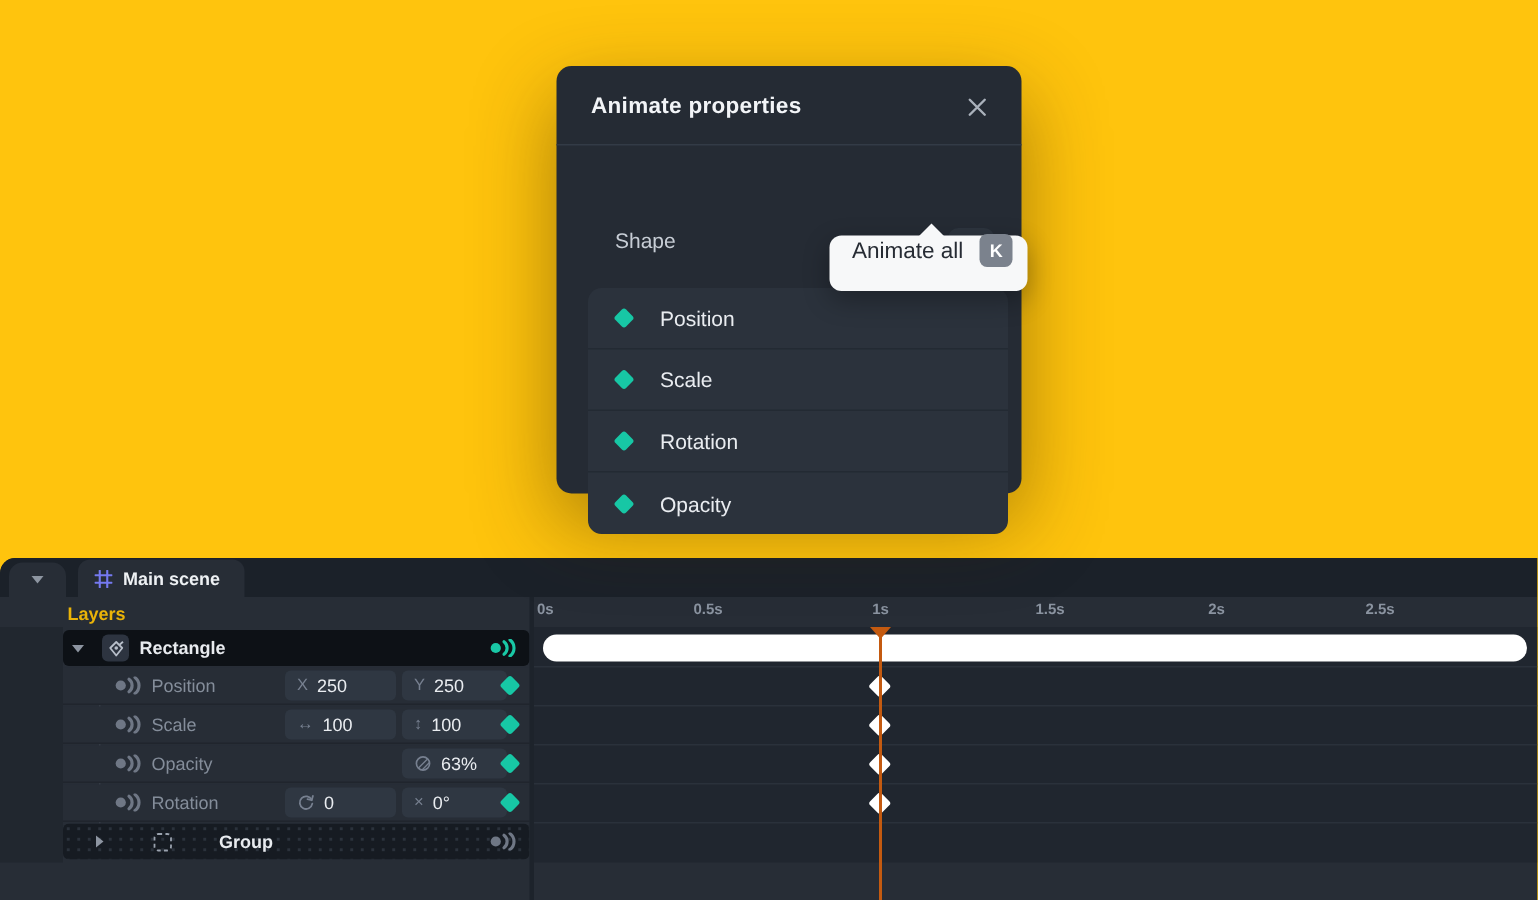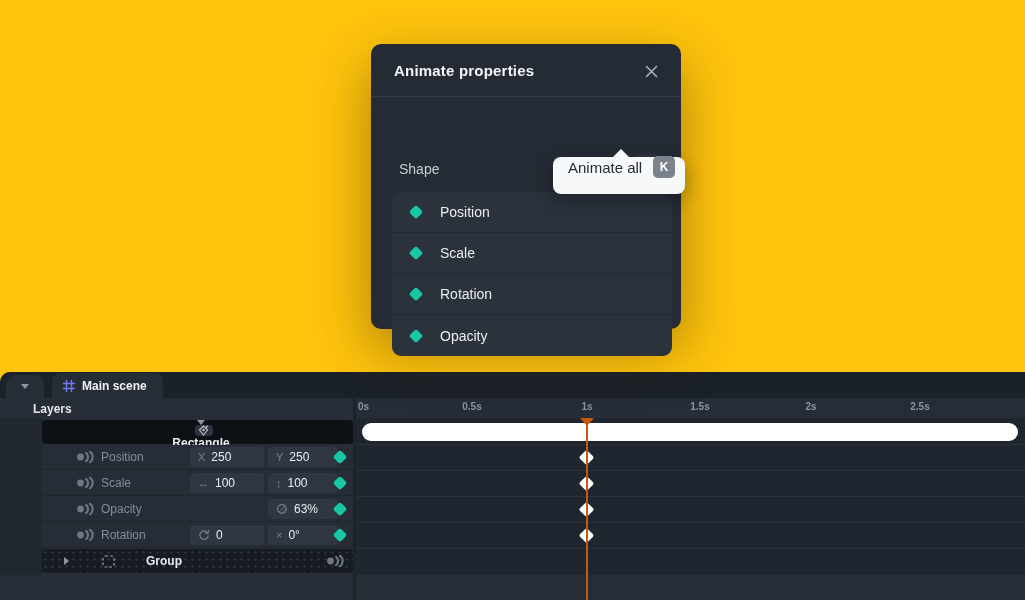--- a/index.html
+++ b/index.html
@@ -8,22 +8,22 @@
 
   
   .modal { position:absolute; left:347px; top:44px; width:310px; height:285px;
            background:#252b34; border-radius:10px; box-shadow:0 20px 55px rgba(60,40,0,.45);
            z-index:5;margin-left:24px; }
   .modal-header { position:absolute; left:0; top:0; right:0; height:53px;
                   border-bottom:1px solid #333b46; display:flex; align-items:center; }
   .modal-title { margin-left:23px; font-size:15px; font-weight:700; color:#f2f4f7; letter-spacing:.2px; }
   .modal-close { position:absolute; right:18px; top:15px; width:24px; height:24px;
                  display:flex; align-items:center; justify-content:center; cursor:pointer; }
-  .section-row { position:absolute; left:28px; right:18px; top:108px; height:34px;
-                 display:flex; align-items:center; justify-content:space-between; }
+  .section-row { position:absolute; left:39px; right:18px; top:108px; height:34px;
+                 display:flex; align-items:flex-start; justify-content:space-between; }
   .section-label { font-size:14px; color:#c7cdd5; }
   .animate-all-btn { width:31px; height:31px; background:#2d343e; border-radius:7px;
                      display:flex; align-items:center; justify-content:center; cursor:pointer; }
   .prop-list { position:absolute; left:21px; top:148px; width:280px; border-radius:9px;
                overflow:hidden; background:#2b323c; }
   .prop-item { height:41px; display:flex; align-items:center; border-bottom:1px solid #232a33; }
   .prop-item:last-child { border-bottom:none; }
   .modal-diamond { width:10px; height:10px; background:#17c7a5; border-radius:2px;
                    transform:rotate(45deg); margin-left:19px; flex:0 0 auto; }
   .prop-item-label { margin-left:19px; font-size:14px; color:#e9ecf0; }
@@ -50,28 +50,28 @@
                   cursor:pointer; }
   .scene-tab { position:absolute; left:52px; top:1px; width:111px; height:25px; background:#272d36;
                border-radius:8px 8px 0 0; display:flex; align-items:center; gap:7px;
                padding-left:11px; cursor:pointer; }
   .scene-tab-label { font-size:12px; font-weight:700; color:#eef1f4; }
   .chevron-down { width:0; height:0; border-left:4px solid transparent; border-right:4px solid transparent;
                   border-top:5px solid #8d95a1; }
   .chevron-right { width:0; height:0; border-top:4px solid transparent; border-bottom:4px solid transparent;
                    border-left:5px solid #8d95a1; }
 
-  .layers-header { position:absolute; left:33px; top:30px; font-size:12px; font-weight:700; color:#e5e5e5; }
+  .layers-header { position:absolute; left:45px; top:30px; font-size:12px; font-weight:700; color:#eab308; }
   .gutter { position:absolute; left:0; top:46px; width:42px; height:157px; background:#21272f; }
   .col-divider { position:absolute; left:353px; top:26px; width:3px; bottom:0; background:#1d232b; }
 
   
   .lrow { position:absolute; left:42px; width:311px; height:25px; display:flex; align-items:center; }
   .lrow.layer { border-radius:4px; }
-  .row-rect { top:48px; height:24px; background:#0d1116;flex-direction:column; }
+  .row-rect { top:48px; height:24px; background:#0d1116; }
   .row-prop { background:#272d36; border-bottom:1px solid #20252d; }
   .row-group { top:177px; height:24px; background:#161b22;
      background-image:radial-gradient(#2b323c 1px, transparent 1.2px);
      background-size:7px 7px;gap:24px; }
   .guide-line { position:absolute; left:66px; top:73px; width:1px; height:104px; background:#343b45; }
 
   .layer-icon-box { width:18px; height:18px; background:#2d3440; border-radius:4px;
                     display:flex; align-items:center; justify-content:center; margin-left:12px; }
   .layer-name { margin-left:7px; font-size:12px; font-weight:600; color:#e8ebef; }
   .lrow .spacer { flex:1; }

